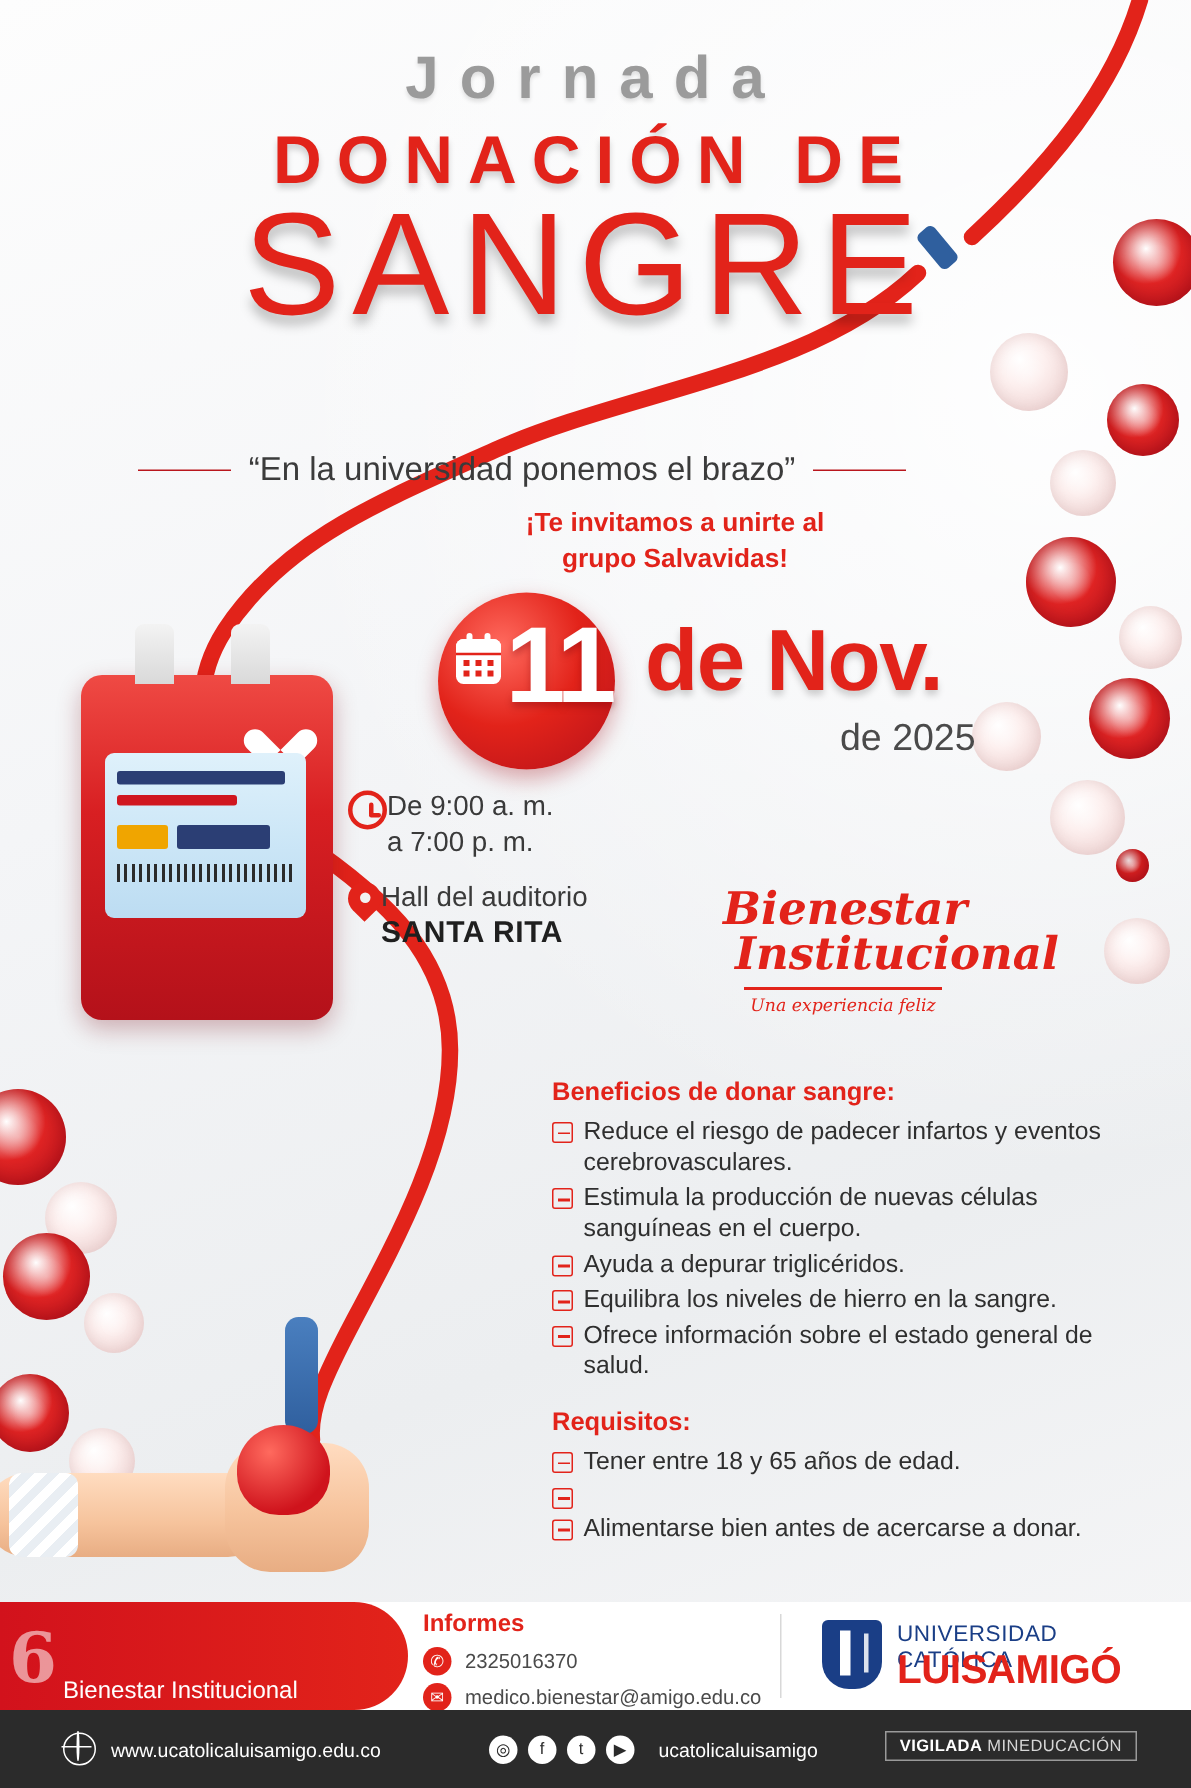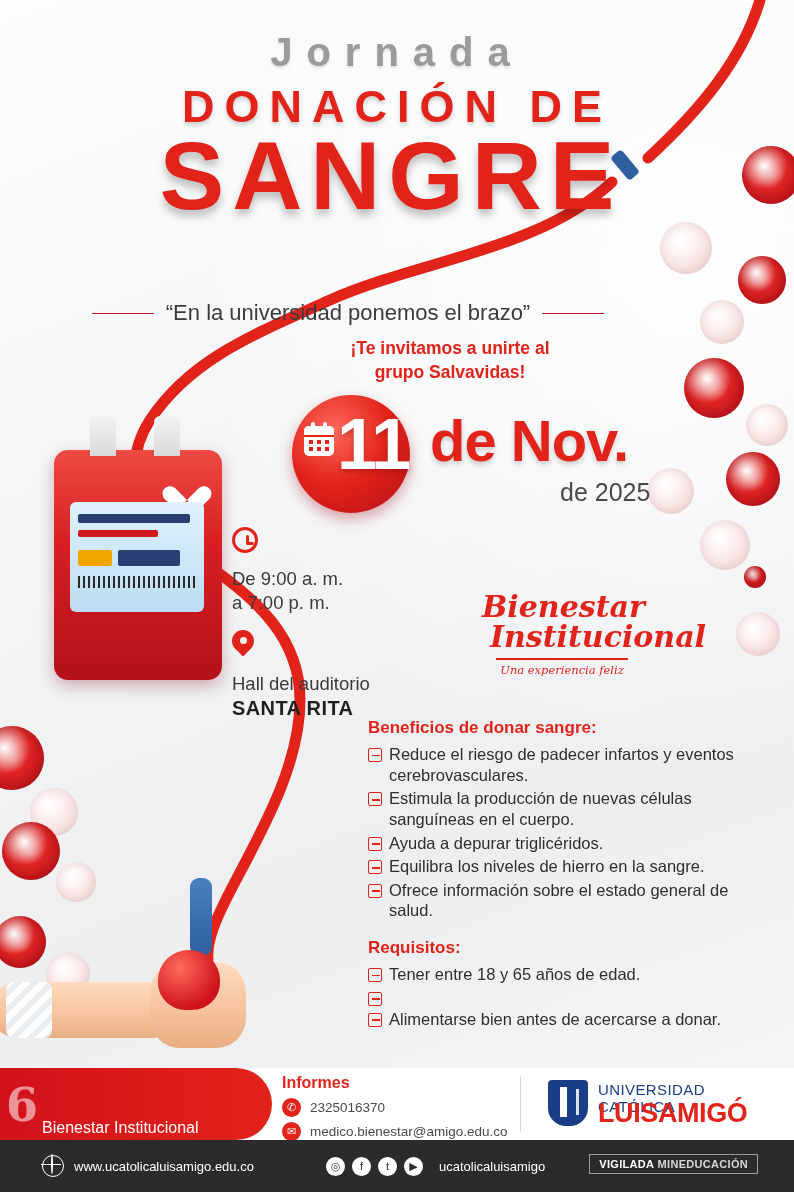--- a/index.html
+++ b/index.html
@@ -42,21 +42,21 @@
     font-size:40px;letter-spacing:14px;font-weight:bold;color:#9b9b9b;
     text-shadow:0 2px 3px rgba(0,0,0,.12);
     margin:0 0 2px 0;
   }
   .donacion{
     font-size:45px;letter-spacing:10px;font-weight:bold;color:#e2231a;
     text-shadow:0 3px 4px rgba(0,0,0,.18);
     margin:6px 0 0 0;
   }
   .sangre{
-    font-size:97px;letter-spacing:8px;font-weight:bold;color:#e2231a;
+    font-size:97px;letter-spacing:8px;font-weight:normal;color:#e2231a;
     text-shadow:0 6px 8px rgba(0,0,0,.25);
     margin:-6px 12px 0 0;line-height:1.02;
   }
   .slogan-row{
     position:absolute;left:0;top:300px;width:696px;
     display:flex;align-items:center;justify-content:center;gap:12px;
   }
   .slogan-row .ln{height:1px;background:#b9161d;flex:0 0 auto;}
   .slogan{
     font-size:22px;color:#3b3b3b;font-style:normal;white-space:nowrap;
@@ -99,21 +99,21 @@
     position:absolute;left:148px;top:22px;font-size:58px;font-weight:bold;color:#e2231a;
     letter-spacing:-1px;line-height:1;
     text-shadow:0 3px 5px rgba(0,0,0,.18);
   }
   .year{
     position:absolute;left:278px;top:88px;font-size:25px;color:#4a4a4a;
   }
 
   
   .info{position:absolute;left:232px;top:525px;width:340px;}
-  .info .row{display:flex;align-items:flex-start;gap:14px;margin-bottom:14px;flex-direction:column;}
+  .info .row{display:flex;align-items:flex-start;margin-bottom:14px;}
   .ic{flex:0 0 auto;width:26px;height:26px;position:relative;margin-top:2px;}
   .ic.clock{border:3px solid #e2231a;border-radius:50%;box-sizing:border-box;}
   .ic.clock::before{content:"";position:absolute;left:11px;top:5px;width:2.6px;height:9px;background:#e2231a;border-radius:2px;}
   .ic.clock::after{content:"";position:absolute;left:11px;top:12px;width:8px;height:2.6px;background:#e2231a;border-radius:2px;}
   .ic.pin{width:22px;height:28px;}
   .ic.pin::before{
     content:"";position:absolute;left:0;top:0;width:22px;height:22px;border-radius:50% 50% 50% 0;
     transform:rotate(-45deg);background:#e2231a;
   }
   .ic.pin::after{content:"";position:absolute;left:7.5px;top:6.5px;width:7px;height:7px;border-radius:50%;background:#f2f2f2;}
@@ -190,21 +190,21 @@
   .socials{display:flex;align-items:center;gap:7px;margin-left:72px;}
   .sic{width:19px;height:19px;border-radius:4px;background:#fff;color:#2b2b2b;font-size:11px;
        display:flex;align-items:center;justify-content:center;}
   .sic.round{border-radius:50%;}
   .handle{color:#fff;font-size:13px;margin-left:9px;}
   .vig{
     position:absolute;right:36px;top:14px;border:1px solid #9a9a9a;padding:3px 9px;
     color:#fff;font-size:11px;letter-spacing:.3px;
   }
   .vig b{font-weight:bold;}
-  .vig span{color:#d6d6d6;font-weight:bold;margin-top:44px;}
+  .vig span{color:#d6d6d6;font-weight:normal;margin-top:44px;}
 
   
   .bagwrap{position:absolute;left:38px;top:395px;width:220px;height:330px;}
   .bag{
     position:absolute;left:16px;top:55px;width:168px;height:230px;border-radius:14px;
     background:linear-gradient(180deg,#ef4a44 0%,#d81f22 40%,#b4111a 100%);
     box-shadow:0 6px 16px rgba(120,10,20,.3);
   }
   .bag .label{
     position:absolute;left:16px;top:52px;width:134px;height:110px;border-radius:6px;

